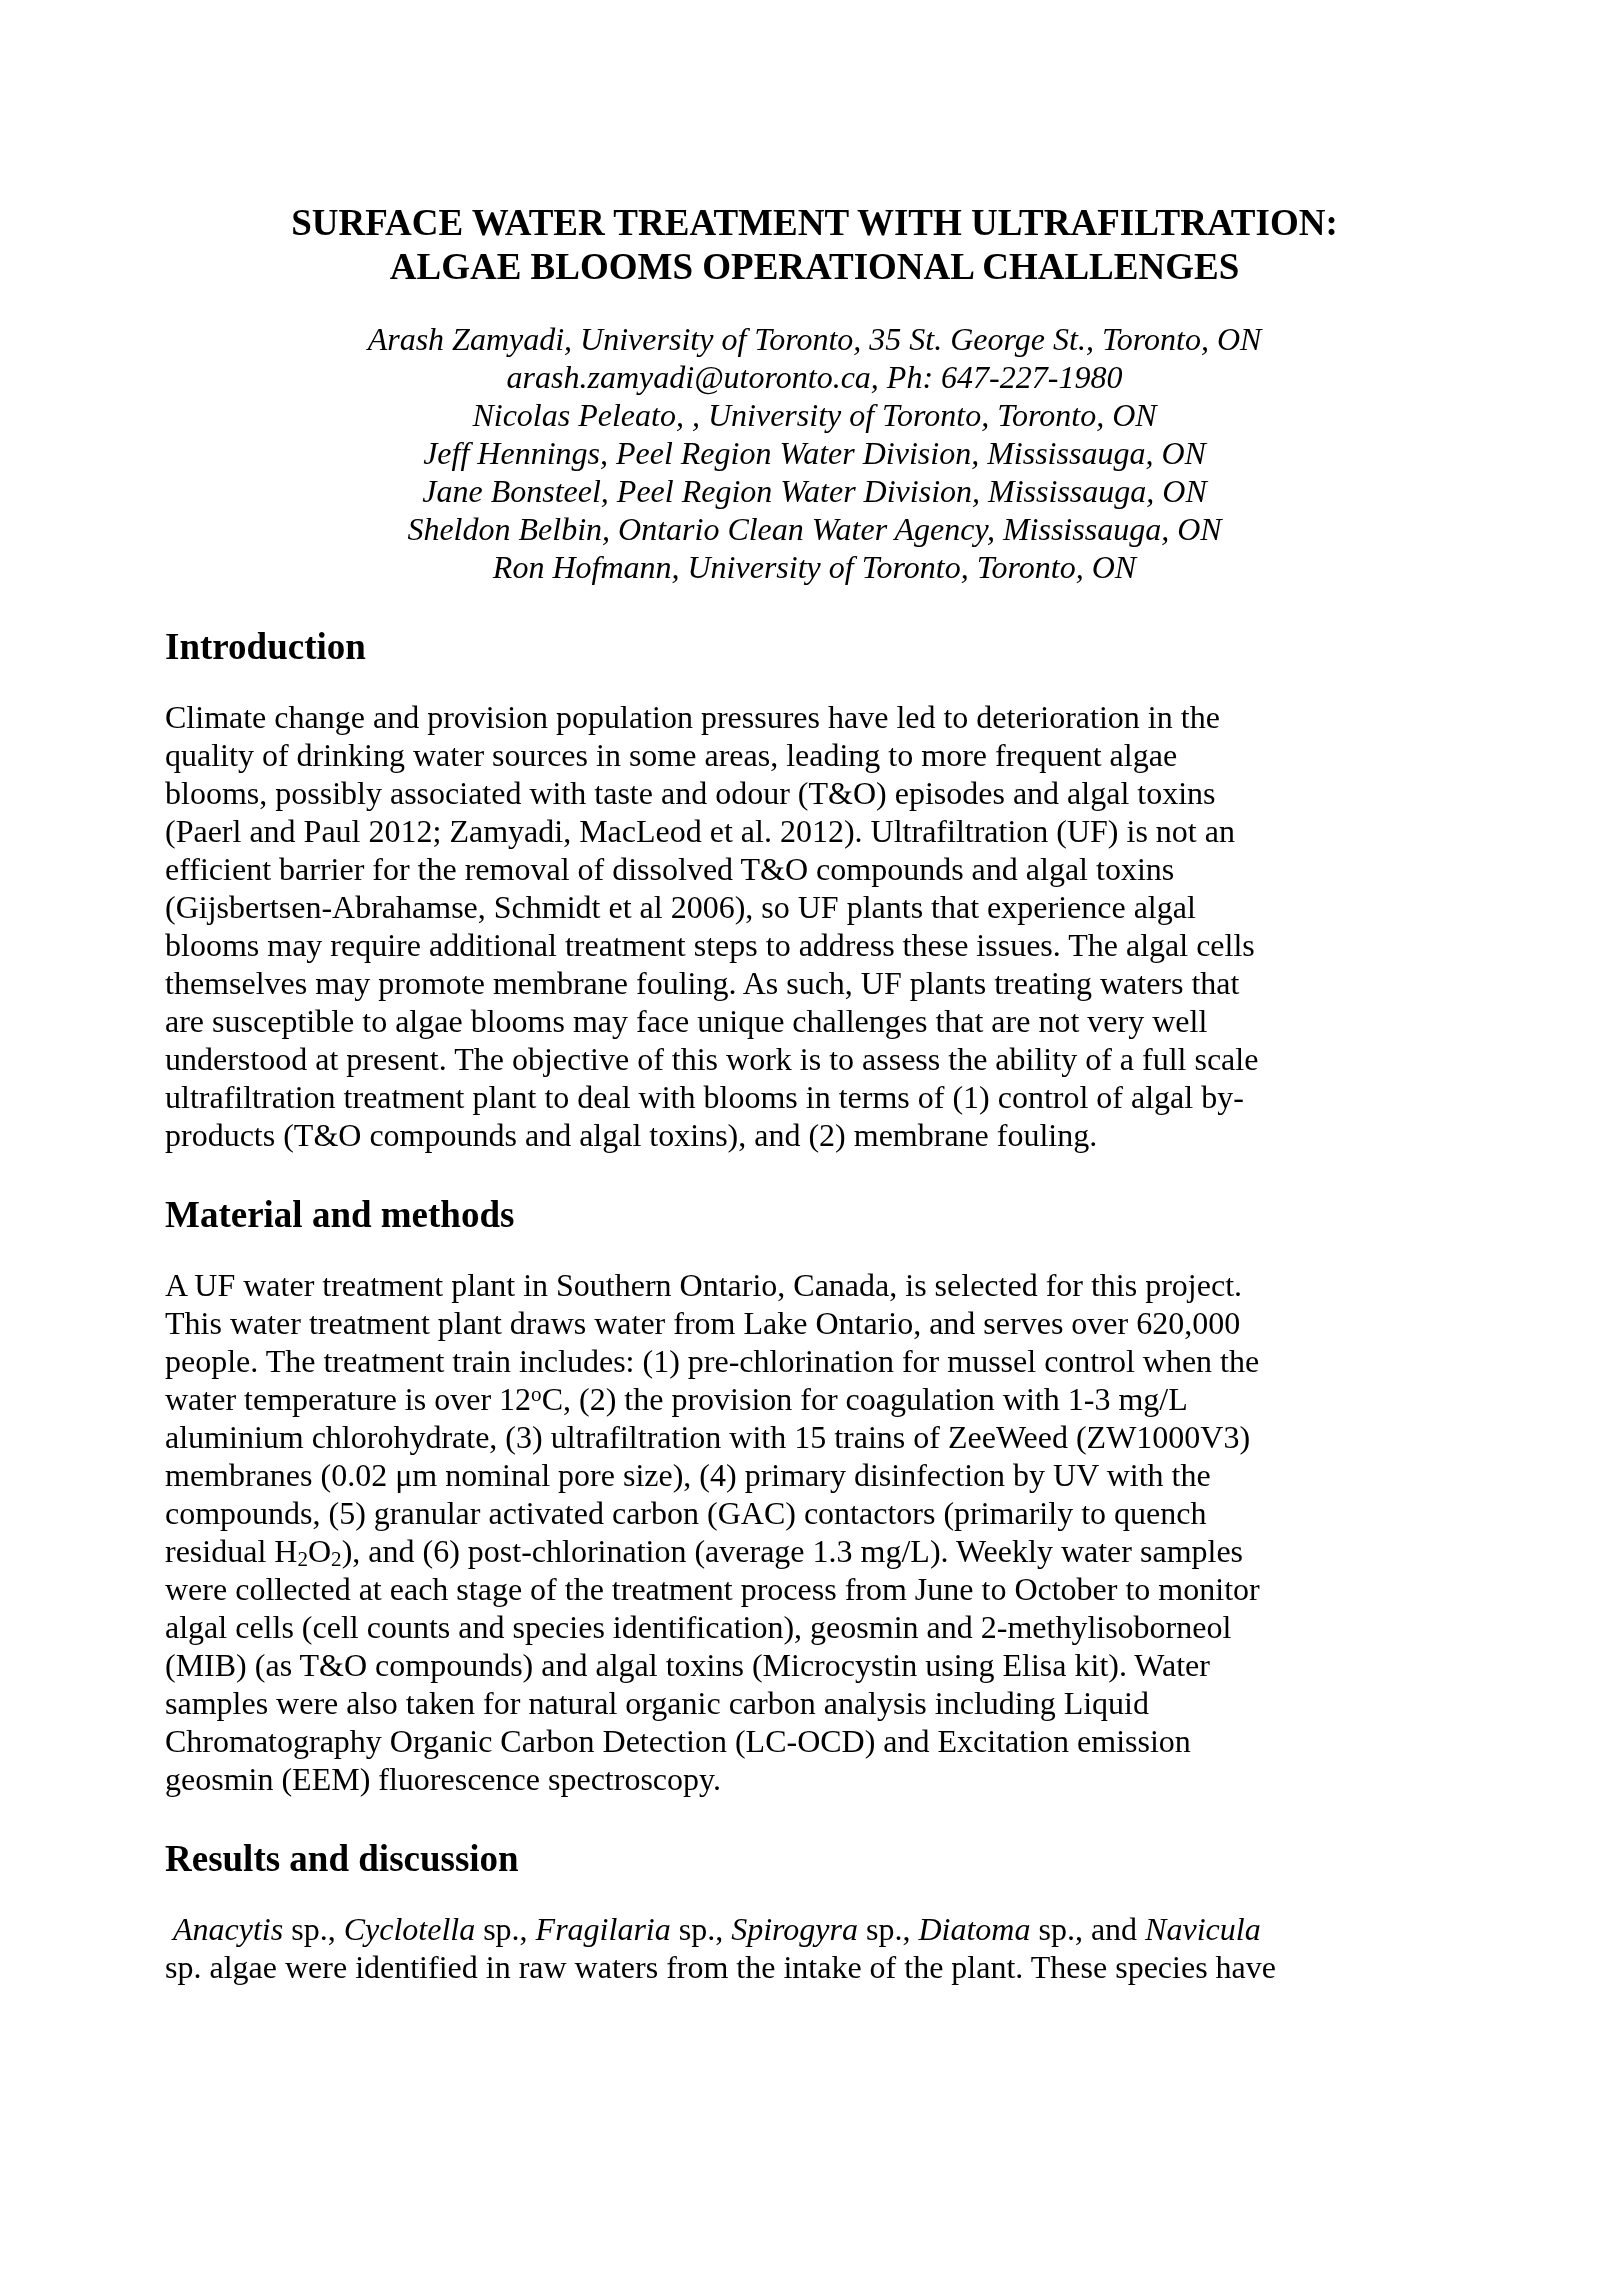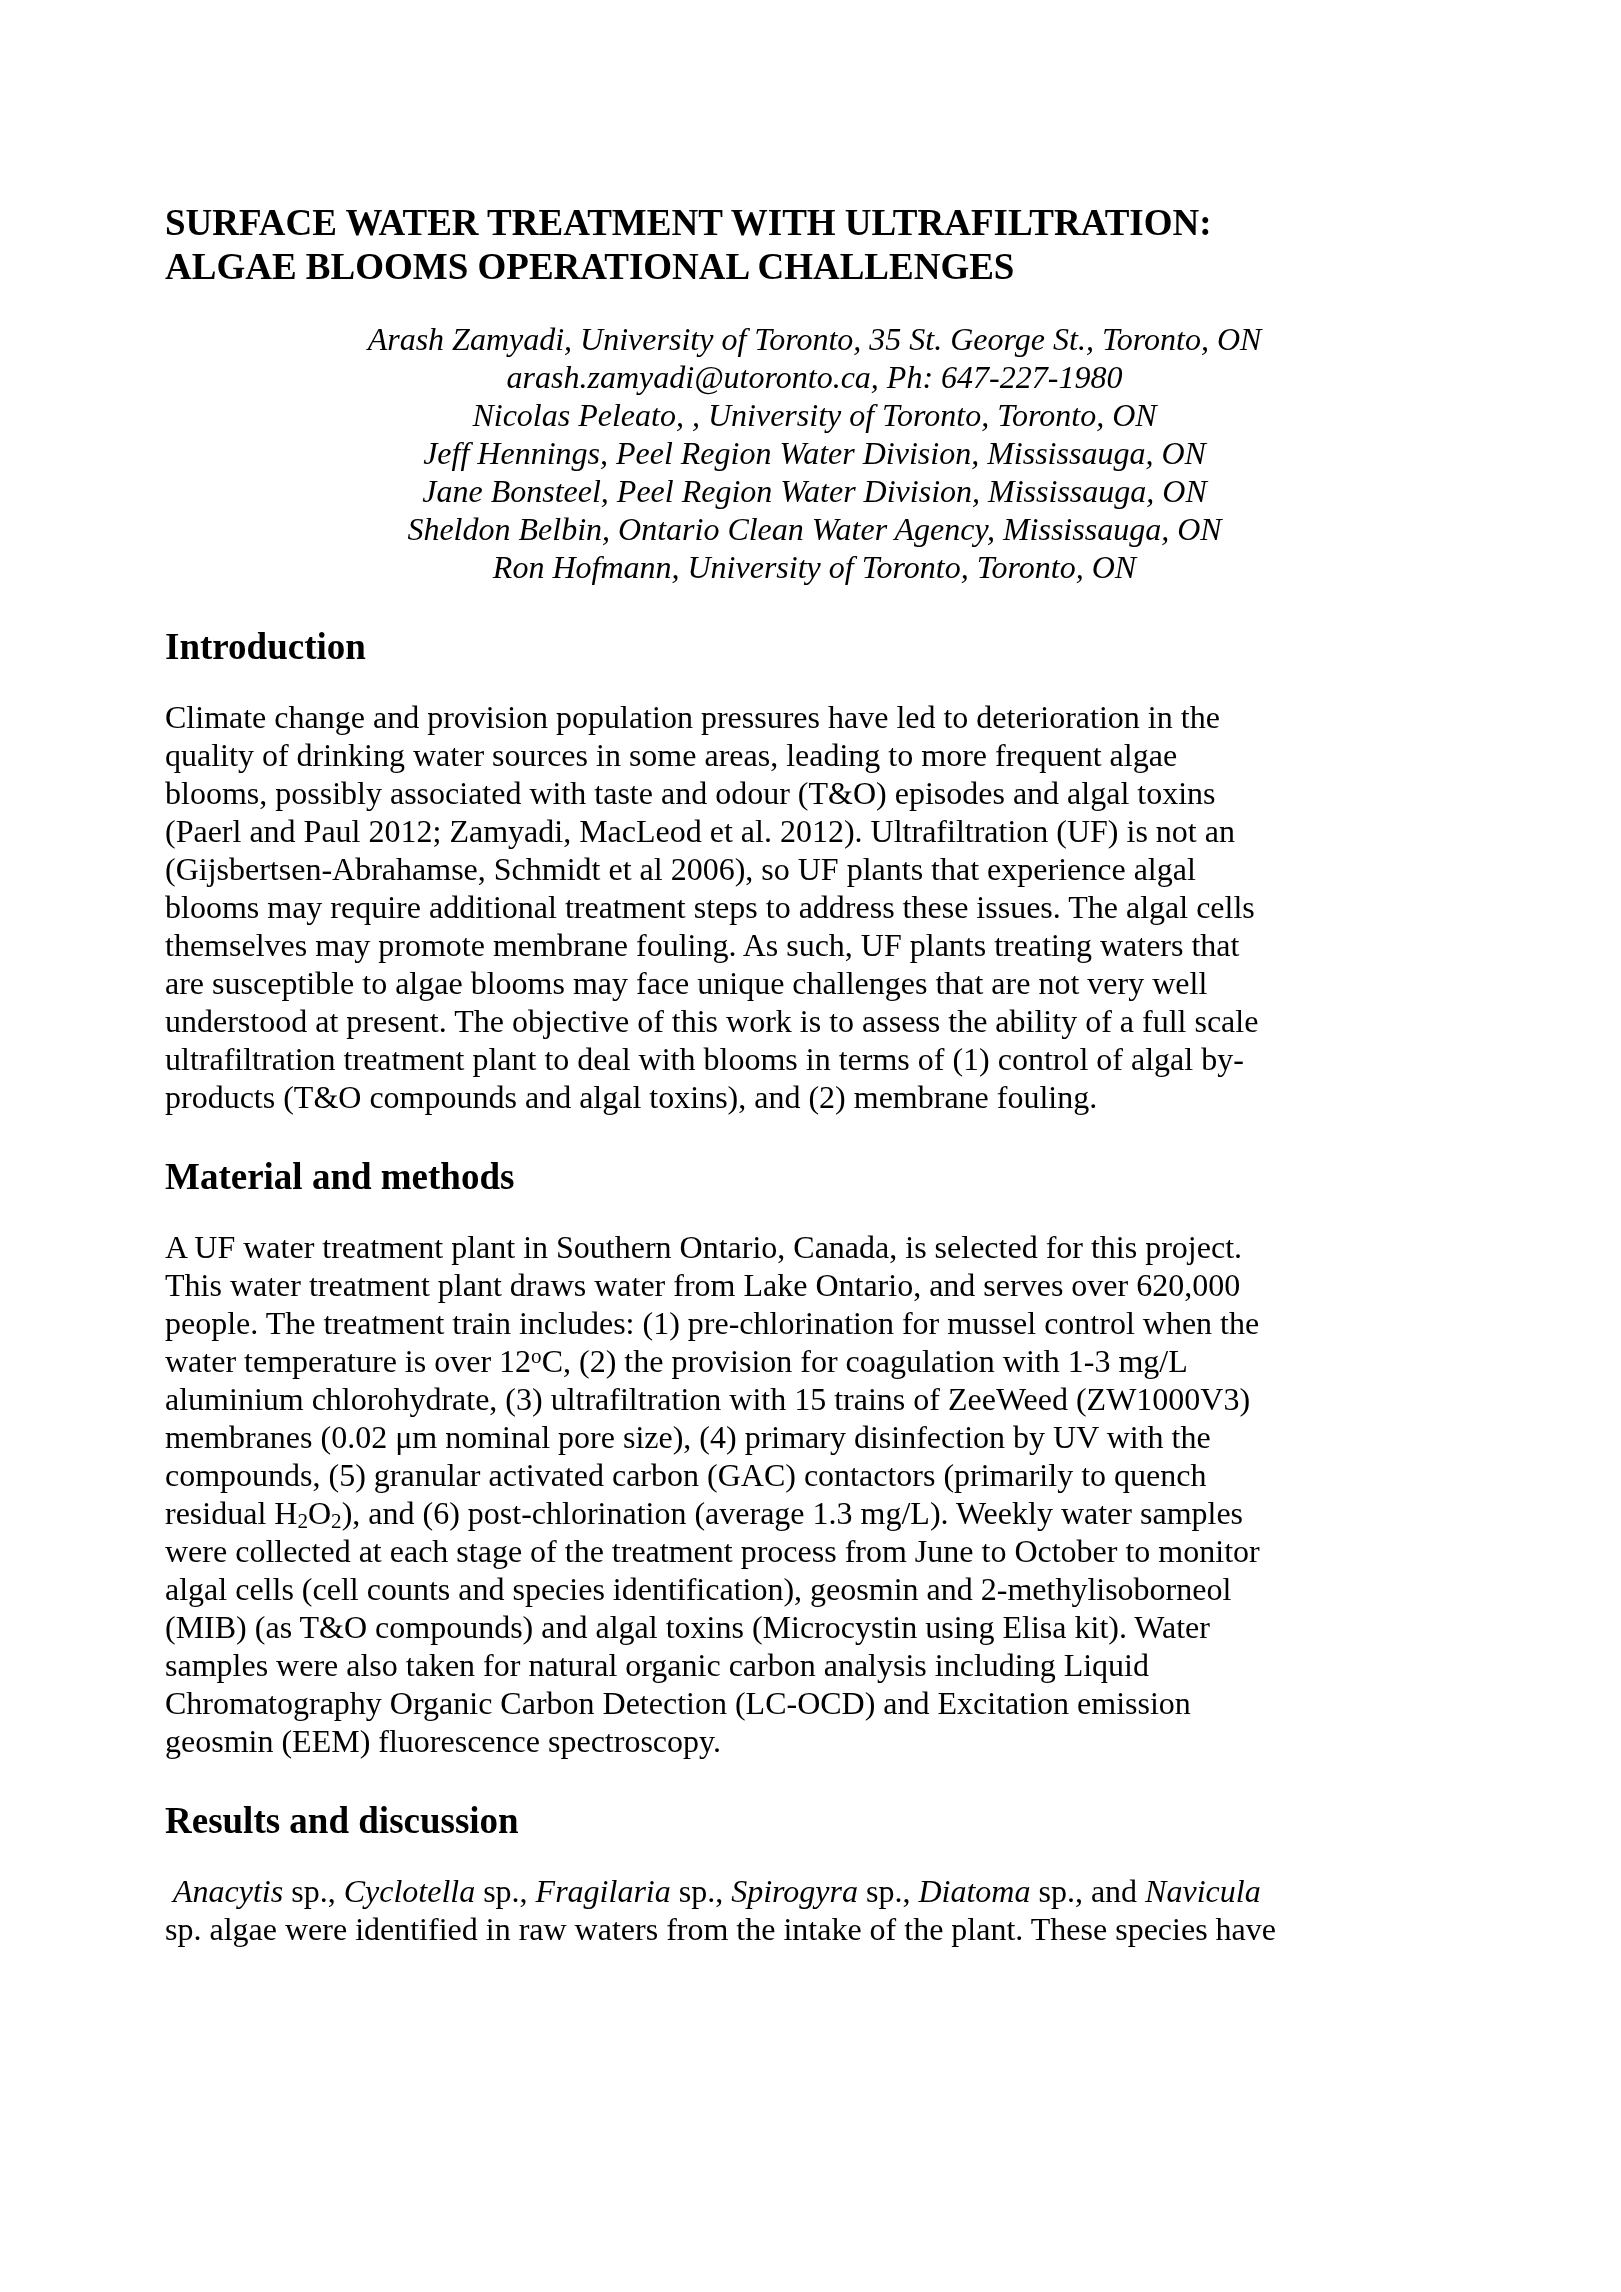--- a/index.html
+++ b/index.html
@@ -14,21 +14,21 @@
     background: #ffffff;
     color: #000000;
     font-family: "Liberation Serif", "DejaVu Serif", serif;
     overflow: hidden;
   }
   .content {
     padding: 0 157px 0 165px;
   }
   .title {
     margin-top: 201px;
-    text-align: left;
+    text-align: center;
     font-weight: bold;
     font-size: 37px;
     line-height: 44px;
   }
   .title-line { display: block; }
   .authors {
     margin-top: 31px;
     text-align: center;
     font-style: italic;
     font-size: 32px;
@@ -77,20 +77,21 @@
         <div>Ron Hofmann, University of Toronto, Toronto, ON</div>
       </div>
 
     <div>
         <div class="heading">Introduction</div>
         <div class="para">
           <div class="line">Climate change and provision population pressures have led to deterioration in the</div>
           <div class="line">quality of drinking water sources in some areas, leading to more frequent algae</div>
           <div class="line">blooms, possibly associated with taste and odour (T&amp;O) episodes and algal toxins</div>
           <div class="line">(Paerl and Paul 2012; Zamyadi, MacLeod et al. 2012). Ultrafiltration (UF) is not an</div>
+          <div class="line">efficient barrier for the removal of dissolved T&amp;O compounds and algal toxins</div>
           <div class="line">(Gijsbertsen-Abrahamse, Schmidt et al 2006), so UF plants that experience algal</div>
           <div class="line">blooms may require additional treatment steps to address these issues. The algal cells</div>
           <div class="line">themselves may promote membrane fouling. As such, UF plants treating waters that</div>
           <div class="line">are susceptible to algae blooms may face unique challenges that are not very well</div>
           <div class="line">understood at present. The objective of this work is to assess the ability of a full scale</div>
           <div class="line">ultrafiltration treatment plant to deal with blooms in terms of (1) control of algal by-</div>
           <div class="line">products (T&amp;O compounds and algal toxins), and (2) membrane fouling.</div>
         </div>
         <div class="heading">Material and methods</div>
         <div class="para">

